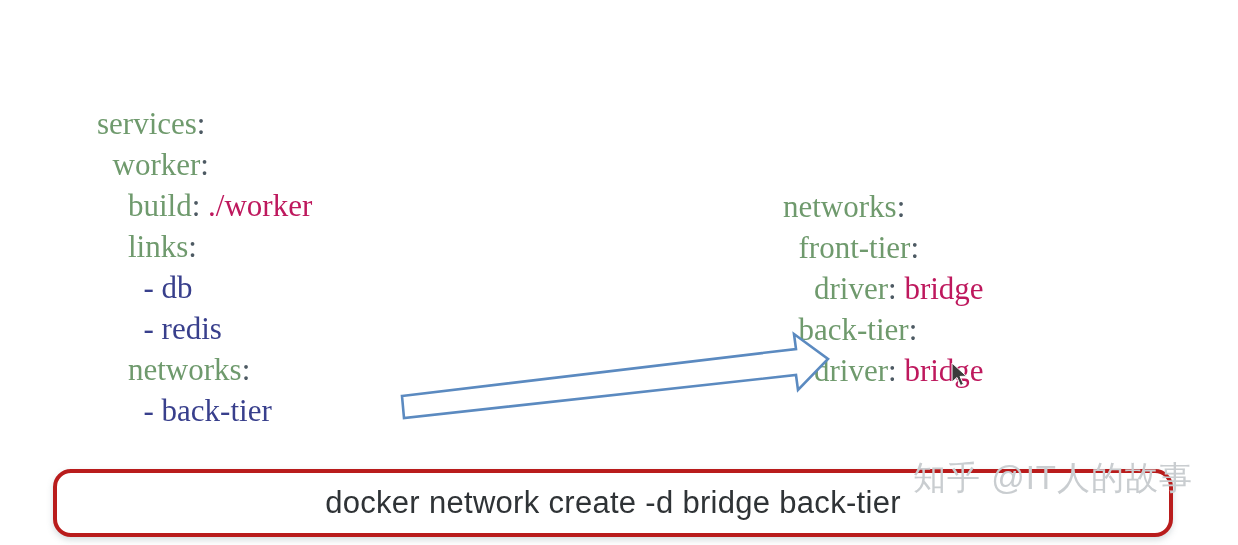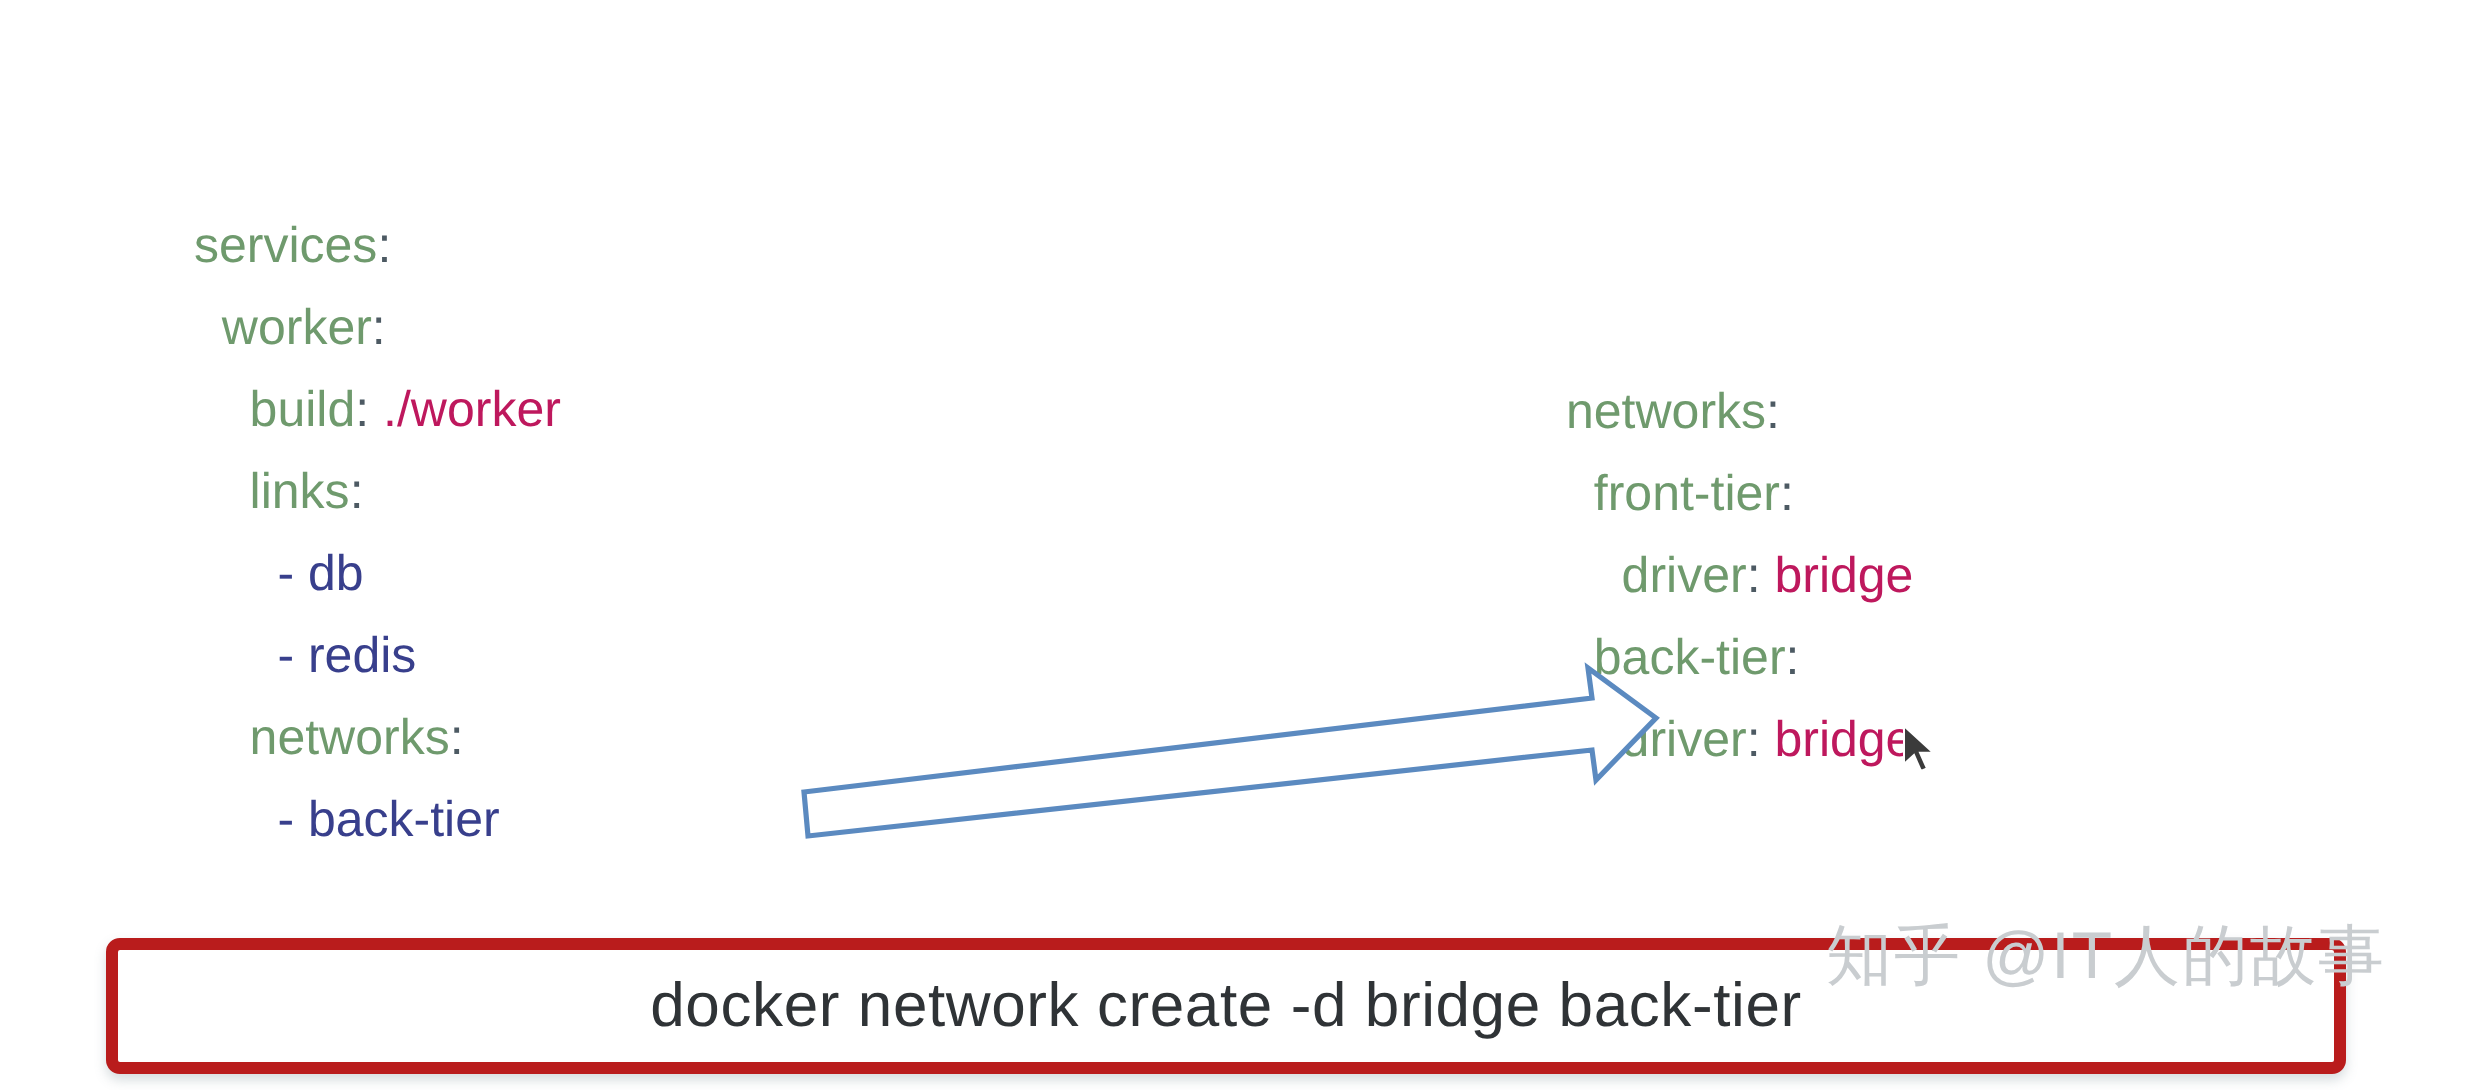--- a/index.html
+++ b/index.html
@@ -12,22 +12,22 @@
     height: 545px;
     position: relative;
     overflow: hidden;
     font-family: "DejaVu Sans Mono", monospace;
     background: #ffffff;
   }
 
   
   .yaml-block {
     position: absolute;
-    font-family: Liberation Sans, sans-serif;
-    font-size: 25px;
+    font-family: Liberation Serif, serif;
+    font-size: 31px;
     line-height: 41px;
     white-space: pre;
     letter-spacing: 0px;
   }
   #yaml-left  { left: 97px;  top: 103px; }
   #yaml-right { left: 783px; top: 186px; }
 
   .yaml-line {
     height: 41px;
     white-space: pre;
@@ -58,22 +58,22 @@
   }
 
   
   #command-box {
     position: absolute;
     left: 53px;
     top: 469px;
     width: 1120px;
     height: 68px;
     box-sizing: border-box;
-    border: 6px solid #b91c1c;
-    border-radius: 7px;
+    border: 4px solid #b91c1c;
+    border-radius: 18px;
     background: #ffffff;
     box-shadow: 0 3px 6px rgba(120,140,145,0.30);
   }
   #command-text {
     position: absolute;
     left: 0;
     top: 0;
     width: 100%;
     height: 100%;
     display: flex;

